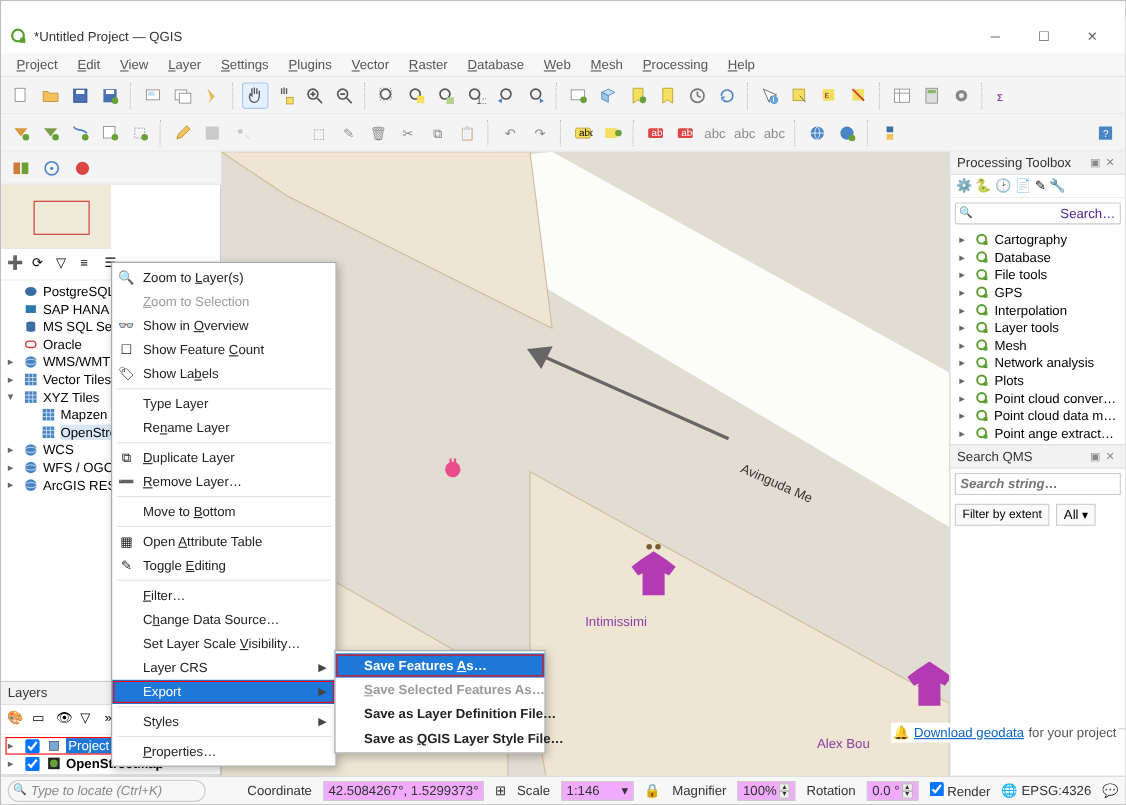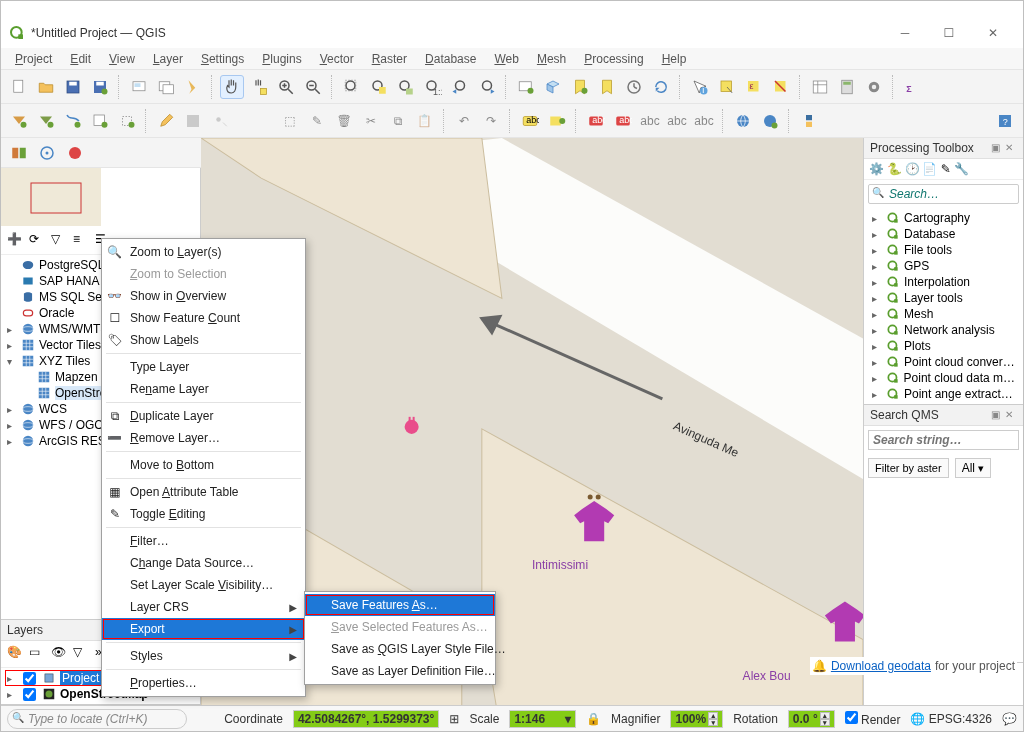--- a/index.html
+++ b/index.html
@@ -32,44 +32,44 @@
 .tree .node .exp{width:10px;color:#666;font-size:10px;}
 .tree .node .ico{width:14px;height:14px;flex-shrink:0;}
 .tree .indent1{padding-left:18px;}
 .layers-tree .node.selected span.lbl{background:#1e78d7;color:#fff;padding:0 2px;}
 .layers-tree .node.selected{outline:1px solid red; outline-offset:-1px;}
 .layers-tree input[type=checkbox]{margin:0 2px;}
 .center{flex:1;position:relative;background:#e9e3da;overflow:hidden;}
 .map-canvas{position:absolute;inset:0;}
 .right{width:160px;display:flex;flex-direction:column;border-left:1px solid #ccc;background:#fff;}
 .right .panel{flex:0 0 auto;}
-.right .search{margin:4px;padding:2px 4px 2px 20px;border:1px solid #ccc;border-radius:2px;font-style:italic;color:#0f766e;position:relative;}
+.right .search{margin:4px;padding:2px 4px 2px 20px;border:1px solid #ccc;border-radius:2px;color:#4c1d95;position:relative;text-align:right;}
 .right .search::before{content:"🔍";position:absolute;left:3px;top:2px;font-size:10px;font-style:normal;}
 .proc-tree .node{padding:1px 4px;}
 .qico{width:14px;height:14px;flex-shrink:0;}
 .statusbar{height:26px;border-top:1px solid #ccc;background:#f7f7f7;display:flex;align-items:center;padding:0 6px;gap:10px;font-size:11px;color:#333;}
 .statusbar .locator{flex:0 0 180px;border:1px solid #ccc;border-radius:10px;padding:2px 8px 2px 20px;color:#888;position:relative;font-style:italic;}
 .statusbar .locator::before{content:"🔍";position:absolute;left:4px;top:2px;font-style:normal;font-size:10px;}
-.statusbar .field{border:1px solid #ccc;background:#84cc16;padding:1px 4px;display:flex;align-items:center;font-weight:bold;}
+.statusbar .field{border:1px solid #ccc;background:#f0abfc;padding:1px 4px;display:flex;align-items:center;}
 .statusbar .spin{display:flex;flex-direction:column;margin-left:2px;}
 .statusbar .spin div{width:10px;height:7px;background:#eee;border:1px solid #bbb;font-size:7px;line-height:5px;text-align:center;}
 .dlnote{position:absolute;right:6px;bottom:30px;background:#fff;font-size:11px;color:#555;display:flex;align-items:center;gap:4px;padding:2px;}
 .dlnote a{color:#0b62c4;text-decoration:underline;}
 
 
 .ctx{position:absolute;left:100px;top:100px;width:205px;background:#fff;border:1px solid #a0a0a0;box-shadow:2px 3px 8px rgba(0,0,0,.25);padding:2px 0;z-index:50;}
 .ctx .row{display:flex;align-items:center;height:22px;padding:0 8px 0 4px;gap:6px;color:#222;white-space:nowrap;}
 .ctx .row .cico{width:18px;height:18px;display:flex;align-items:center;justify-content:center;flex-shrink:0;}
 .ctx .row .arrow{margin-left:auto;color:#444;font-size:10px;}
 .ctx .row.highlight{background:#1e78d7;color:#fff;justify-content:center;}
 .ctx .row.boxed{outline:1.5px solid red;outline-offset:-2px;}
 .ctx .sep{height:1px;background:#e2e2e2;margin:2px 4px;}
 .ctx u{text-decoration:underline;}
 .submenu{position:absolute;left:303px;top:453px;width:192px;background:#fff;border:1px solid #a0a0a0;box-shadow:2px 3px 8px rgba(0,0,0,.25);padding:2px 0;z-index:51;}
-.submenu .row{display:flex;align-items:center;height:22px;padding:0 10px 0 26px;color:#222;white-space:nowrap;}
+.submenu .row{display:flex;align-items:center;height:22px;padding:0 10px 0 26px;color:#222;white-space:nowrap;font-weight:bold;}
 .submenu .row.highlight{background:#1e78d7;color:#fff;}
 .submenu .row.disabled{color:#9a9a9a;}
 .submenu .row.boxed{outline:1.5px solid red;outline-offset:-2px;}
 .filterrow{display:flex;gap:6px;margin:4px;}
 .filterrow button{border:1px solid #ccc;background:#fafafa;padding:2px 6px;font-size:11px;}
 .small-toolbar{display:flex;gap:3px;padding:3px 5px;border-bottom:1px solid #eee;}
 </style>
 </head>
 <body>
 
@@ -745,21 +745,21 @@
       <div class="panel">
         <div class="panel-header">
           <span>Search QMS</span>
           <div class="pbtns">
               <div>▣</div>
               <div>✕</div>
             </div>
         </div>
         <input style="margin: 4px; width: calc(100% - 8px); padding: 2px 4px; border: 1px solid rgb(204, 204, 204); font-style: italic; color: rgb(136, 136, 136); font-weight: bold;" placeholder="Search string…">
         <div class="filterrow">
-          <button>Filter by aster</button>
+          <button>Filter by extent</button>
           <button><span>All</span> ▾</button>
         </div>
         <div style="height:180px"></div>
       </div>
     </div>
 
     <div class="dlnote">
       <span>🔔</span>
       <a href="#">Download geodata</a>
       <span> for your project</span>
@@ -854,24 +854,24 @@
         </div>
       </div>
     <div class="submenu" id="submenu">
         <div class="row highlight boxed">
           <span>Save Features <u>A</u>s…</span>
         </div>
         <div class="row disabled">
           <span><u>S</u>ave Selected Features As…</span>
         </div>
         <div class="row">
+          <span>Save as Layer Definition File…</span>
+        </div>
+        <div class="row">
           <span>Save as <u>Q</u>GIS Layer Style File…</span>
-        </div>
-        <div class="row">
-          <span>Save as Layer Definition File…</span>
         </div>
       </div>
 
   </div>
 
   <div class="statusbar">
     <div class="locator">Type to locate (Ctrl+K)</div>
     <div style="flex:1"></div>
     <span>Coordinate</span>
     <div class="field">

